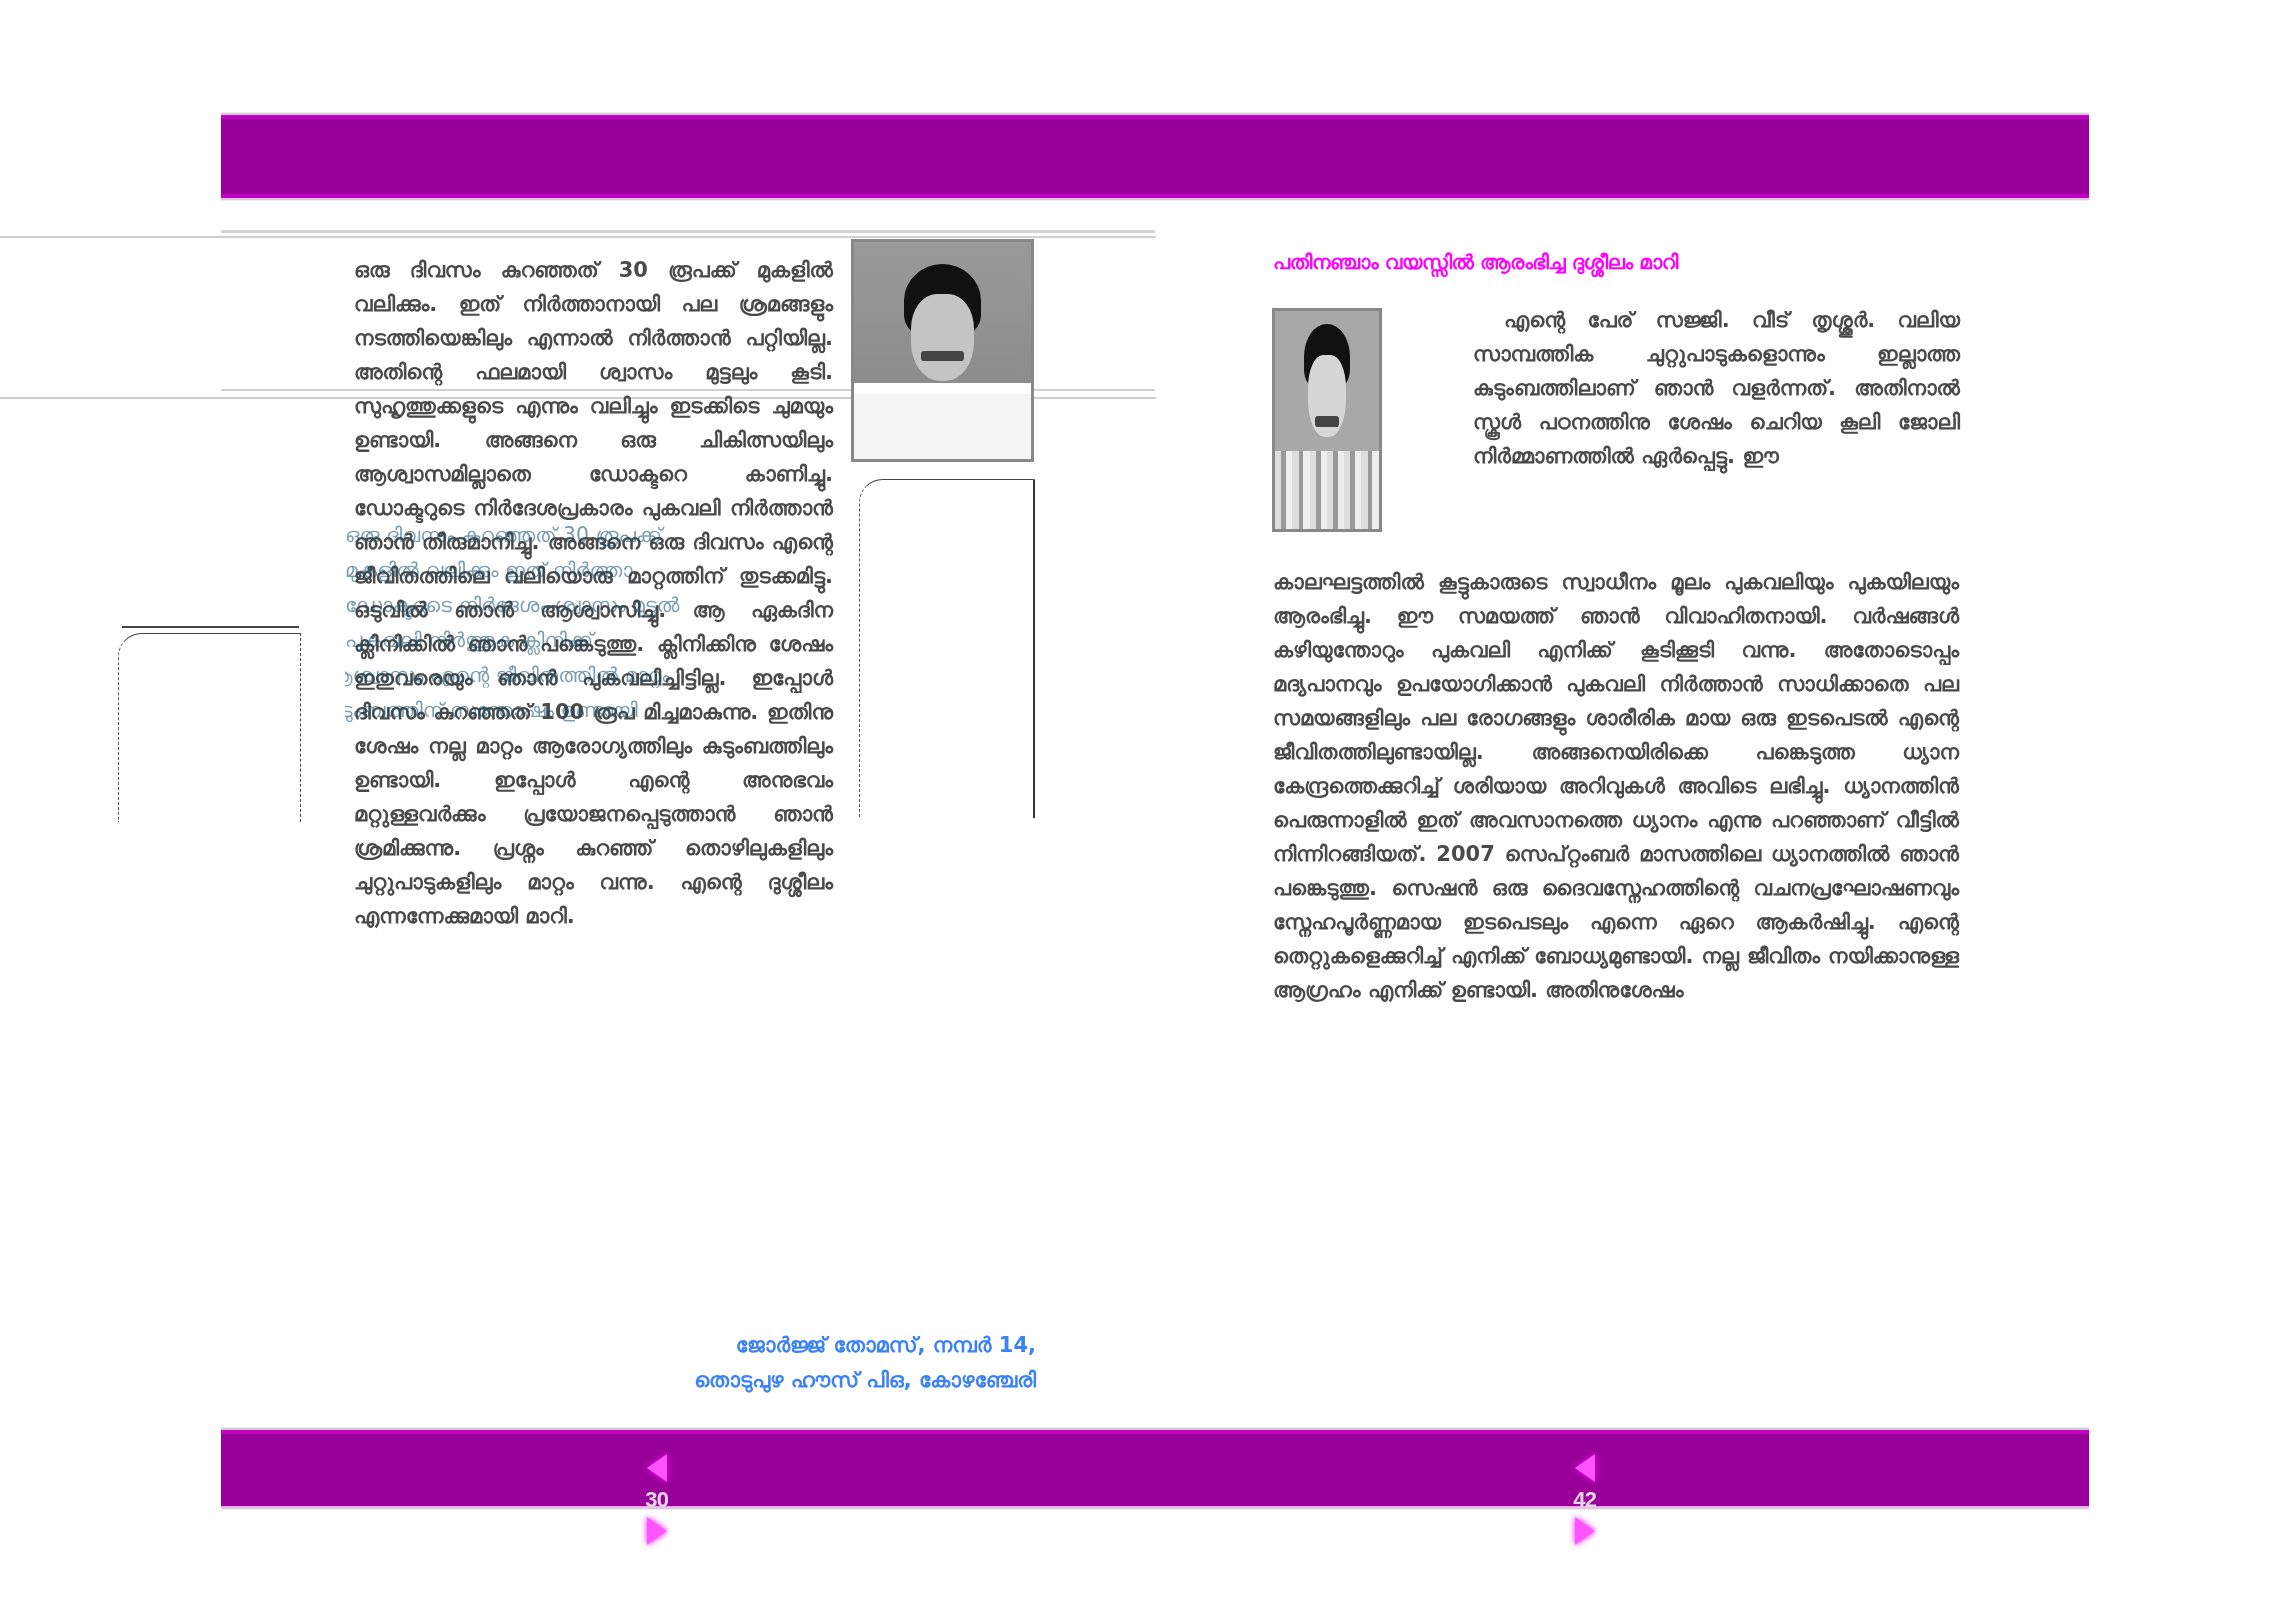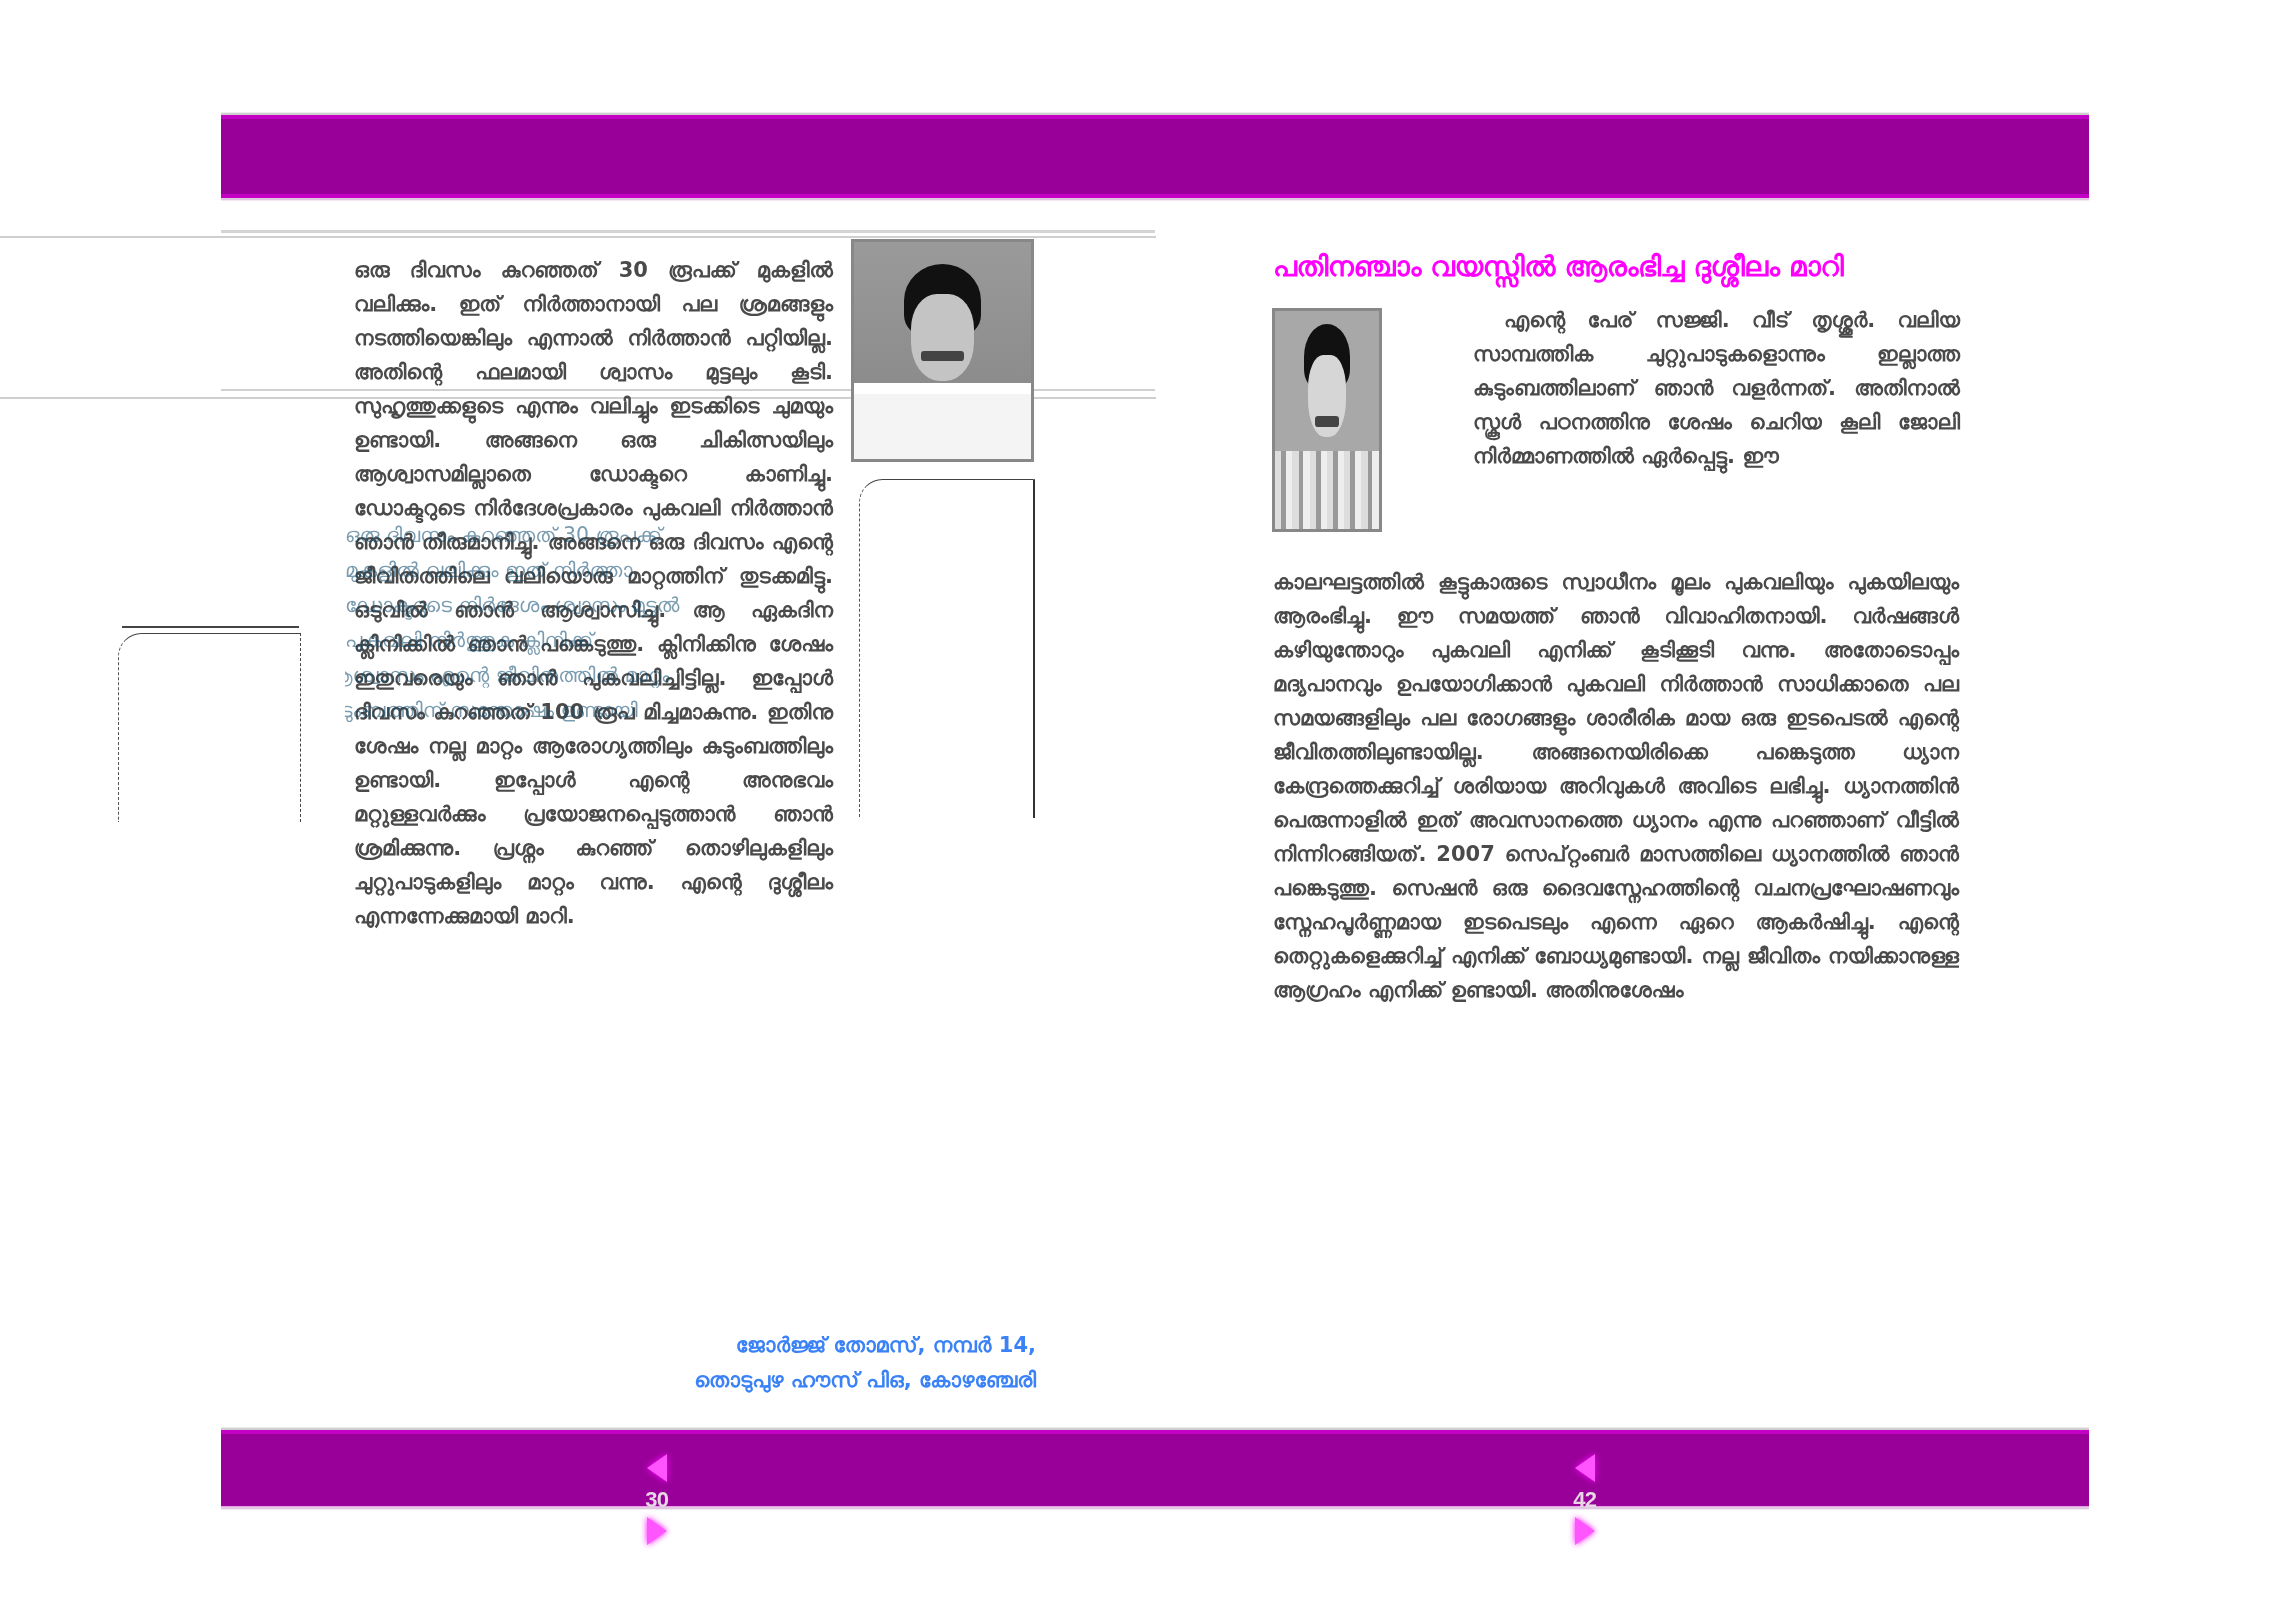--- a/index.html
+++ b/index.html
@@ -102,21 +102,21 @@
       background: #f4f4f4;
     }
     .photo.right .shirt {
       background: repeating-linear-gradient(90deg, #ddd 0 6.3px, #999 6.3px 11px, #eee 11px 17.3px);
     }
 
     .title {
       position: absolute;
       left: 1273px;
       top: 250px;
-      font-size: 28px;
+      font-size: 20px;
       font-weight: bold;
       color: #ff00ff;
       white-space: nowrap;
       letter-spacing: -0.4px;
     }
 
     .signature {
       position: absolute;
       left: 471px;
       top: 1328px;

